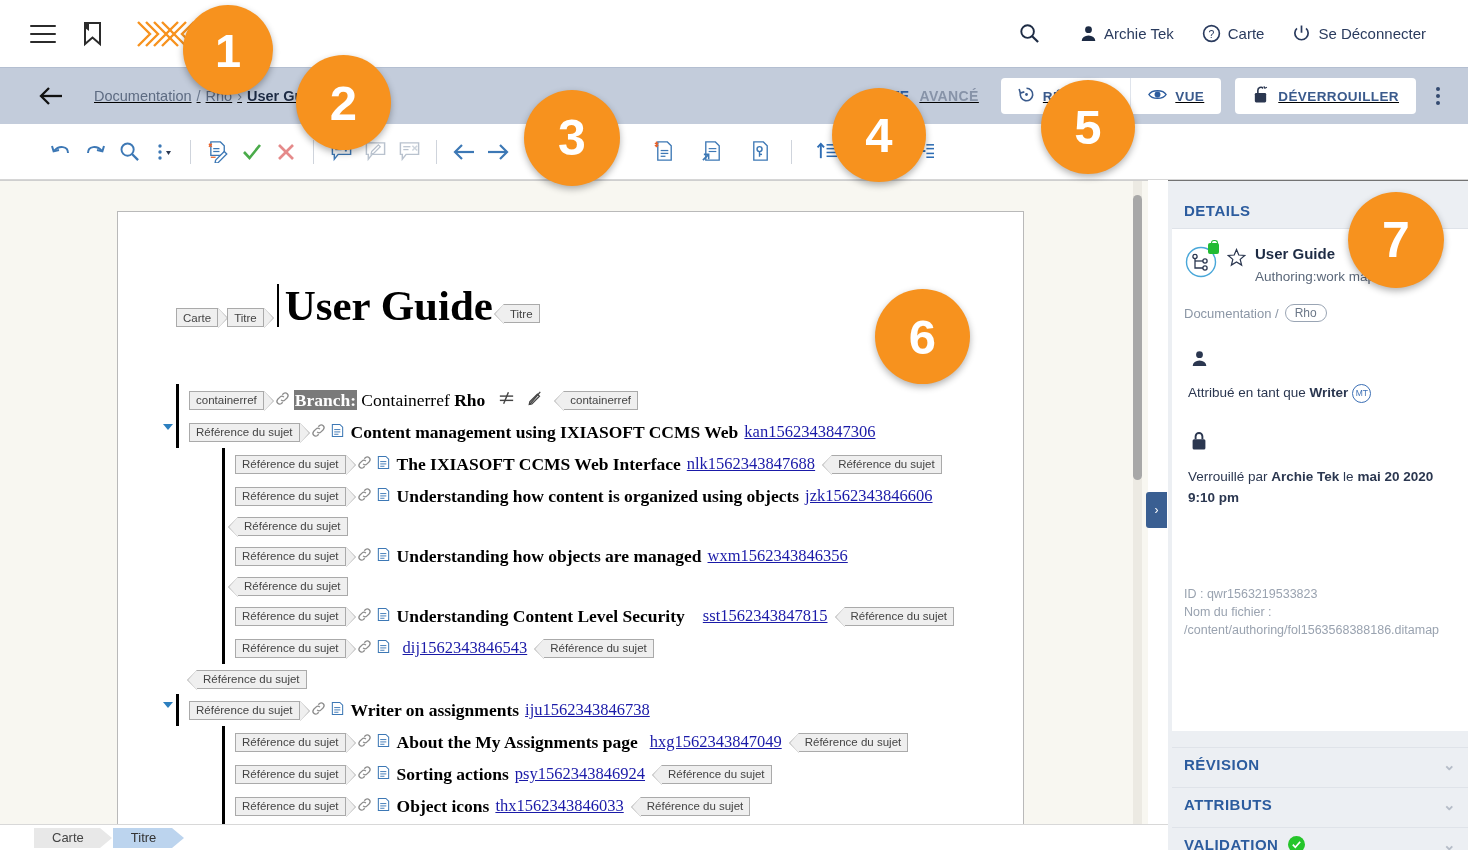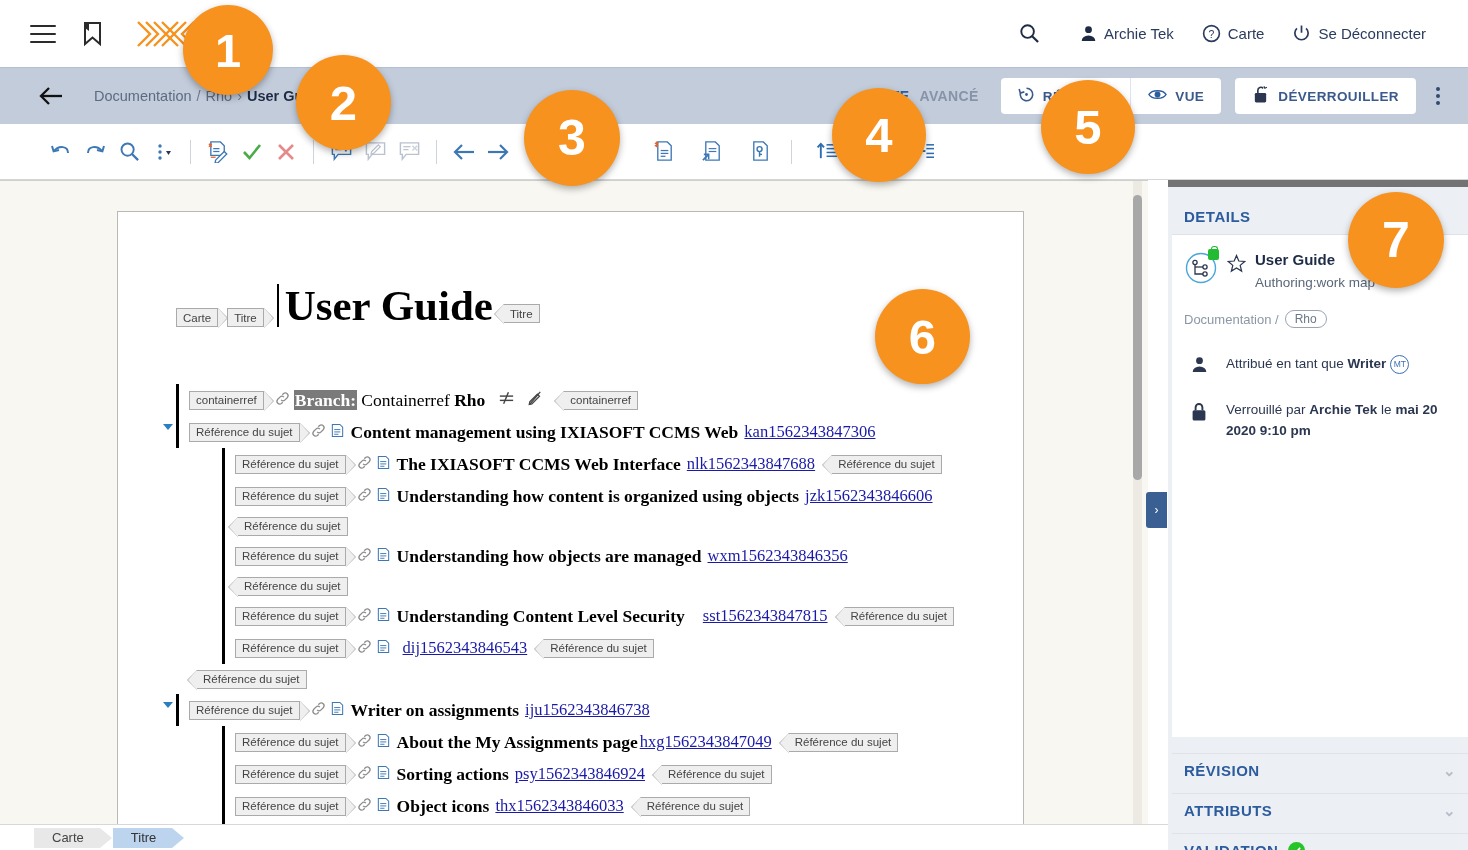--- a/index.html
+++ b/index.html
@@ -36,20 +36,21 @@
     padding: 0 14px; white-space: nowrap;
   }
   .hdr-item.search { padding-right: 26px; }
 
   
   .crumbbar {
     position: absolute; left: 0; top: 67px; width: 1468px; height: 57px;
     background: #c3ccdb;
     display: flex; align-items: center;
     border-top: 1px solid #b4bfd1;
+    text-decoration: underline;
   }
   .back-arrow { margin-left: 38px; cursor: pointer; display: flex; }
   .crumbs { margin-left: 30px; font-size: 14.5px; color: #5d6b82; display: flex; align-items: center; gap: 5px; white-space: nowrap; }
   .crumbs .sep { color: #6c7a90; }
   .crumbs .cur { color: #1d2b44; font-weight: bold; }
 
   .mode-toggle {
     margin-left: auto; display: flex; align-items: center; gap: 10px;
     font-size: 14px; letter-spacing: .4px; font-weight: bold;
   }
@@ -149,21 +150,21 @@
   .rtext { font-family: Liberation Serif, serif; font-size: 17.5px; color: #000; white-space: nowrap; }
   .rtext b { font-weight: bold; }
   .lnk { color: #1a1aa8; text-decoration: underline; font-family: "Liberation Serif", serif; font-size: 16.5px; }
   .sel { background: #7a7a7a; color: #fff; font-weight: bold; padding: 0 1px; }
   .clipicon { margin: 0 4px 0 2px; opacity: .75; }
   .docicon { margin-right: 6px; }
 
   
   .rightpanel {
     position: absolute; left: 1168px; top: 180px; width: 300px; height: 670px;
-    background: #eceff3; border-top: 7px solid #737373;
+    background: #eceff3; border-top: 1px solid #737373;
   }
   .panel-card { position: absolute; left: 4px; top: 12px; width: 296px; background: #ffffff; }
   .panel-head {
     height: 36px; background: #eceff3; color: #2c5c9e;
     font-size: 15px; font-weight: bold; letter-spacing: .5px;
     display: flex; align-items: center; padding-left: 12px;
     border-bottom: 1px solid #dfe3e9;
   }
   .panel-body { background:#fff; padding: 16px 14px 18px 12px; height: 502px; position: relative; }
   .det-top { display: flex; gap: 9px; align-items: flex-start; }
@@ -175,21 +176,21 @@
   .lockbadge::before {
     content:""; position:absolute; left:3px; top:-3px; width:5px; height:5px;
     border:1.5px solid #22bb33; border-bottom:none; border-radius: 3px 3px 0 0;
   }
   .star { flex: none; margin-top: 3px; cursor: pointer; }
   .det-name { font-size: 15px; font-weight: bold; color: #1d2b44; }
   .det-sub { font-size: 13.5px; color: #5a6779; margin-top: 6px; line-height: 1.35; max-width: 150px;}
   .det-path { font-size: 13px; color: #8c97a6; margin-top: 18px; display: flex; align-items: center; gap: 6px; }
   .pill { border: 1px solid #9aa5b4; border-radius: 10px; padding: 1px 9px; font-size: 12px; color: #6b7788; }
 
-  .det-line { display: flex; gap: 16px; align-items: flex-start; margin-top: 26px; padding-left: 4px; }
+  .det-line { display: flex; gap: 16px; align-items: flex-start; margin-top: 26px; padding-left: 4px; flex-direction: column; }
   .det-ico { width: 22px; flex: none; display: flex; justify-content: center; padding-top: 2px; }
   .det-txt { font-size: 13.5px; color: #2b3750; line-height: 1.5; }
   .det-txt b { font-weight: bold; }
   .mt-circle {
     display: inline-flex; align-items: center; justify-content: center;
     width: 19px; height: 19px; border: 1px solid #3b6fb5; border-radius: 50%;
     font-size: 8.5px; color: #3b6fb5; vertical-align: middle; margin-left: 4px;
   }
   .det-meta { position: absolute; left: 12px; bottom: 92px; font-size: 12.5px; color: #9aa3b0; line-height: 1.45; width: 272px; }
 
@@ -712,21 +713,21 @@
                     <path d="M6.5 9.5 a3 3 0 0 0 4.2 0 l2.6-2.6 a3 3 0 0 0 -4.2 -4.2 l-1.3 1.3" fill="none" stroke="#666" stroke-width="1.4"></path>
                     <path d="M9.5 6.5 a3 3 0 0 0 -4.2 0 l-2.6 2.6 a3 3 0 0 0 4.2 4.2 l1.3-1.3" fill="none" stroke="#666" stroke-width="1.4"></path>
                   </svg></span>
                 <span class="docicon"><svg width="15" height="15" viewBox="0 0 16 16">
                     <path d="M2.5 1.5 h8 l3 3 v10 h-11 z" fill="#fff" stroke="#3d78b5" stroke-width="1.1"></path>
                     <line x1="4.5" y1="7" x2="11" y2="7" stroke="#3d78b5" stroke-width="1"></line>
                     <line x1="4.5" y1="9.5" x2="11" y2="9.5" stroke="#3d78b5" stroke-width="1"></line>
                     <line x1="4.5" y1="12" x2="9" y2="12" stroke="#3d78b5" stroke-width="1"></line>
                   </svg></span>
                 <span class="rtext"><b>About the My Assignments page</b></span> 
-                <a class="lnk" href="#" style="margin-left:2px">hxg1562343847049</a>
+                <a class="lnk" href="#" style="margin-left:12px">hxg1562343847049</a>
                 <span class="tag close" style="margin-left:16px">Référence du sujet</span>
               </div>
             </div>
             <div style="margin-left: 46px;">
               <div class="row" style="min-height: 32px;">
                 <div class="bar" style="position:relative"></div>
                 <span class="tag open">Référence du sujet</span>
                 <span class="clipicon"><svg width="15" height="15" viewBox="0 0 16 16">
                     <path d="M6.5 9.5 a3 3 0 0 0 4.2 0 l2.6-2.6 a3 3 0 0 0 -4.2 -4.2 l-1.3 1.3" fill="none" stroke="#666" stroke-width="1.4"></path>
                     <path d="M9.5 6.5 a3 3 0 0 0 -4.2 0 l-2.6 2.6 a3 3 0 0 0 4.2 4.2 l1.3-1.3" fill="none" stroke="#666" stroke-width="1.4"></path>
@@ -820,20 +821,24 @@
         <div class="det-line">
           <span class="det-ico">
             <svg width="18" height="20" viewBox="0 0 18 20">
                 <rect x="2.6" y="8.2" width="12.8" height="10.4" rx="1.5" fill="#2b3750"></rect>
                 <path d="M5.6 8.2 V5.4 a3.4 3.4 0 0 1 6.8 0 V8.2" fill="none" stroke="#2b3750" stroke-width="1.9"></path>
               </svg>
           </span>
           <span class="det-txt"><span>Verrouillé par</span> <b>Archie Tek</b> <span>le</span> <b>mai 20 2020 9:10 pm</b></span>
         </div>
 
+        <div class="det-meta">
+          <div>ID : qwr1563219533823</div>
+          <div>Nom du fichier : /content/authoring/fol1563568388186.ditamap</div>
+        </div>
       </div>
     </div>
 
     <div style="position:absolute; left:4px; top:560px; width:296px;">
       <div class="acc">
         <span>RÉVISION</span>
         <span class="chev">⌄</span>
       </div>
       <div class="acc">
         <span>ATTRIBUTS</span>

